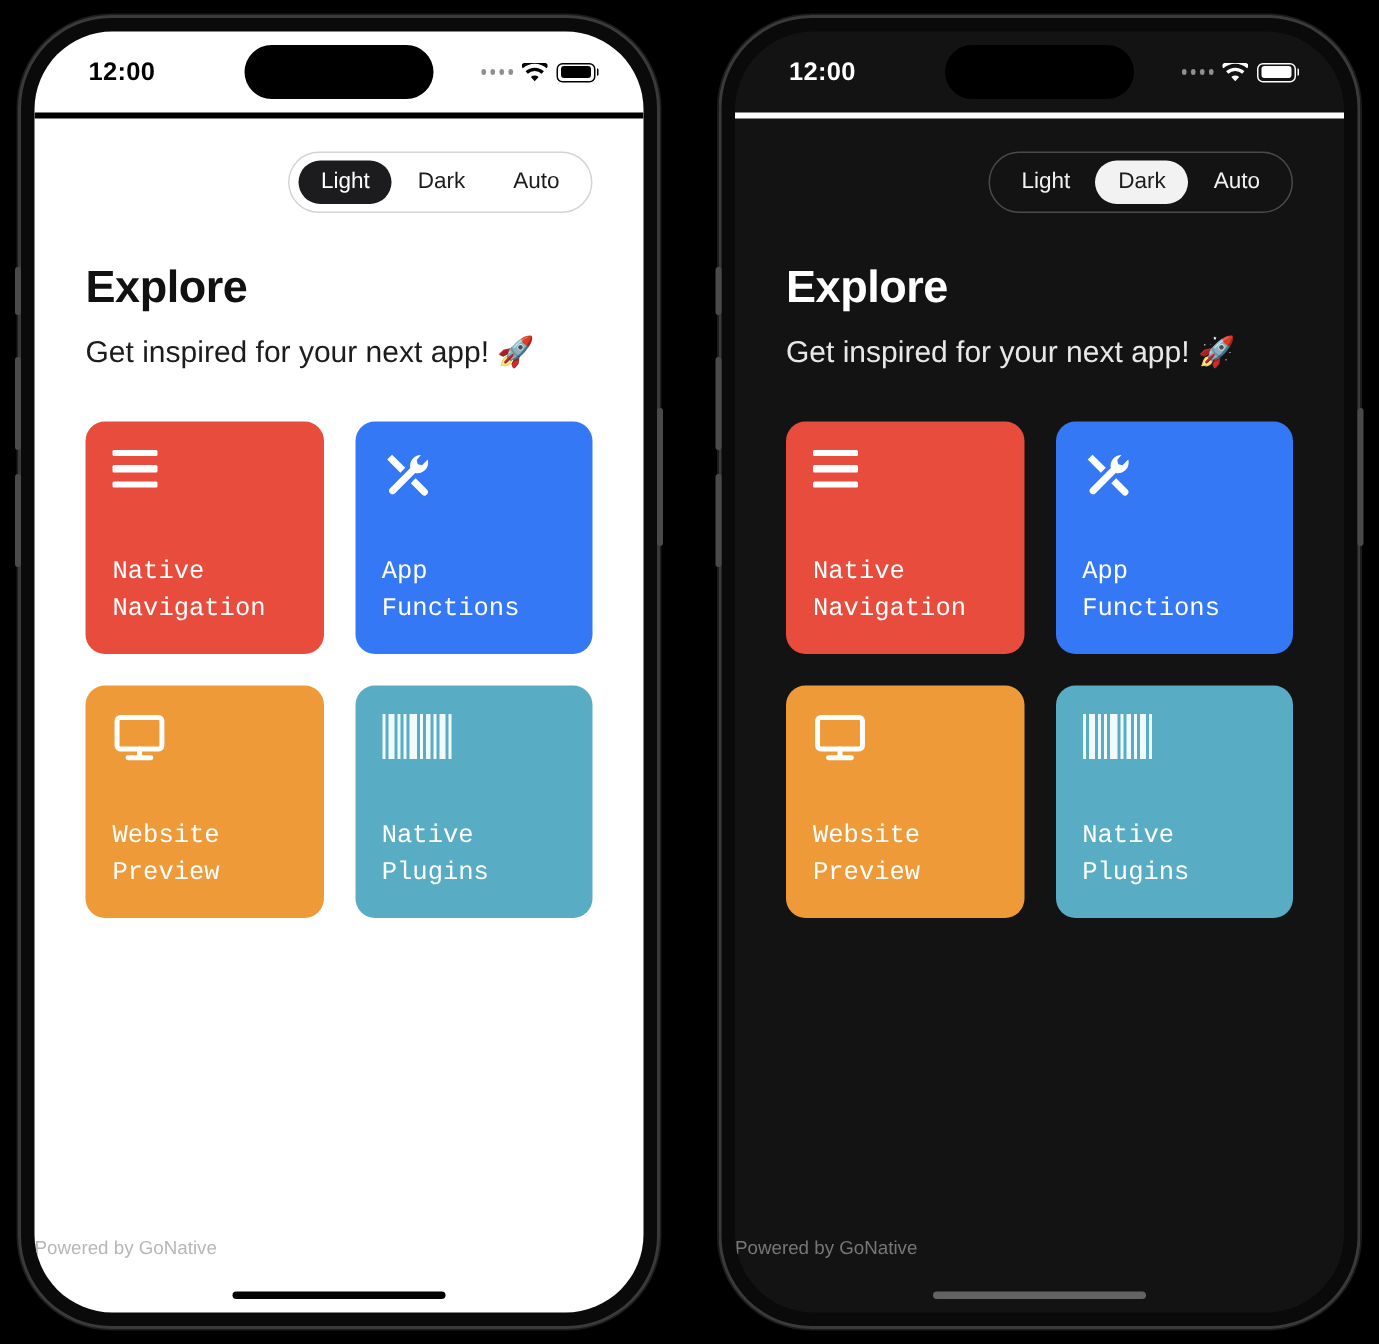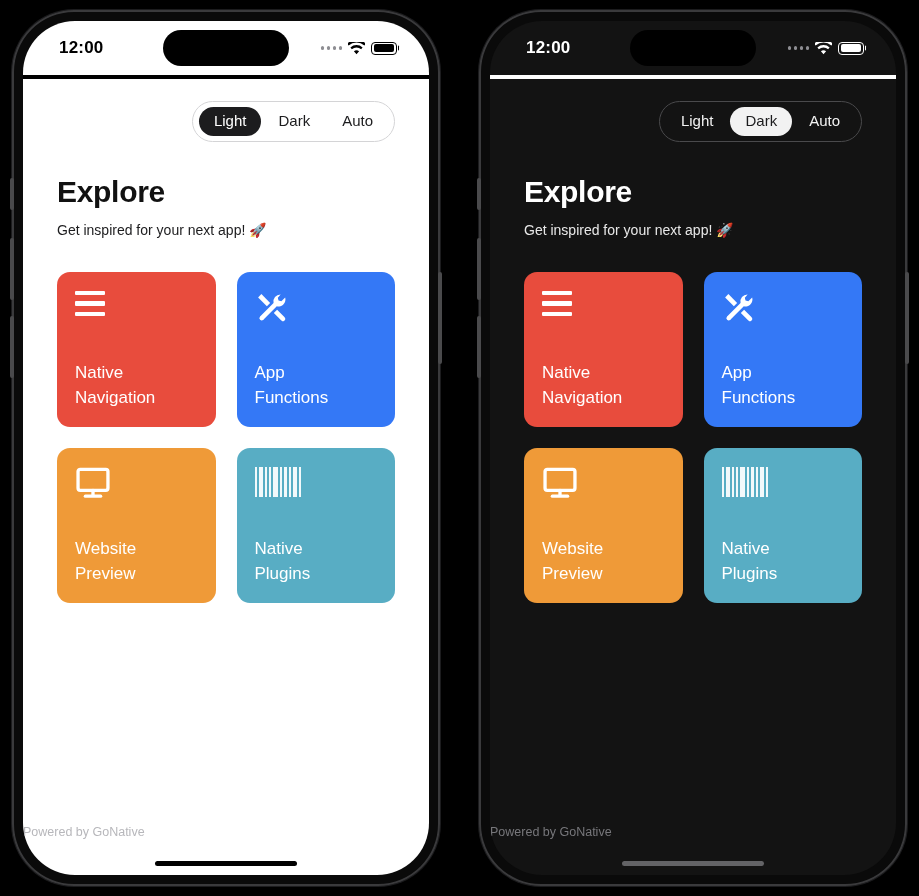--- a/index.html
+++ b/index.html
@@ -145,21 +145,21 @@
     margin-top: 33px;
     font-size: 30px;
     font-weight: bold;
     letter-spacing: -0.3px;
   }
   .light-phone .page-title { color: #111; }
   .dark-phone  .page-title { color: #ffffff; }
 
   .page-sub {
     margin-top: 13px;
-    font-size: 14px;
+    font-size: 20px;
   }
   .light-phone .page-sub { color: #1c1c1e; }
   .dark-phone  .page-sub { color: #e8e8e8; }
 
   
   .grid {
     margin-top: 34px;
     display: grid;
     grid-template-columns: 1fr 1fr;
     gap: 21px;
@@ -172,20 +172,21 @@
     flex-direction: column;
     justify-content: space-between;
     overflow: hidden;
   }
   .card-icon { height: 40px; display: flex; align-items: flex-start; }
   .card-label {
     color: #ffffff;
     font-size: 17px;
     line-height: 1.45;
     white-space: pre-line;
+    font-family: Liberation Mono, monospace;
   }
 
   
   .ic-burger { width: 30px; }
   .ic-burger span {
     display: block; height: 4.5px; background: #fff;
     border-radius: 1px; margin-bottom: 6px;
   }
   .ic-burger span:last-child { margin-bottom: 0; }
 

